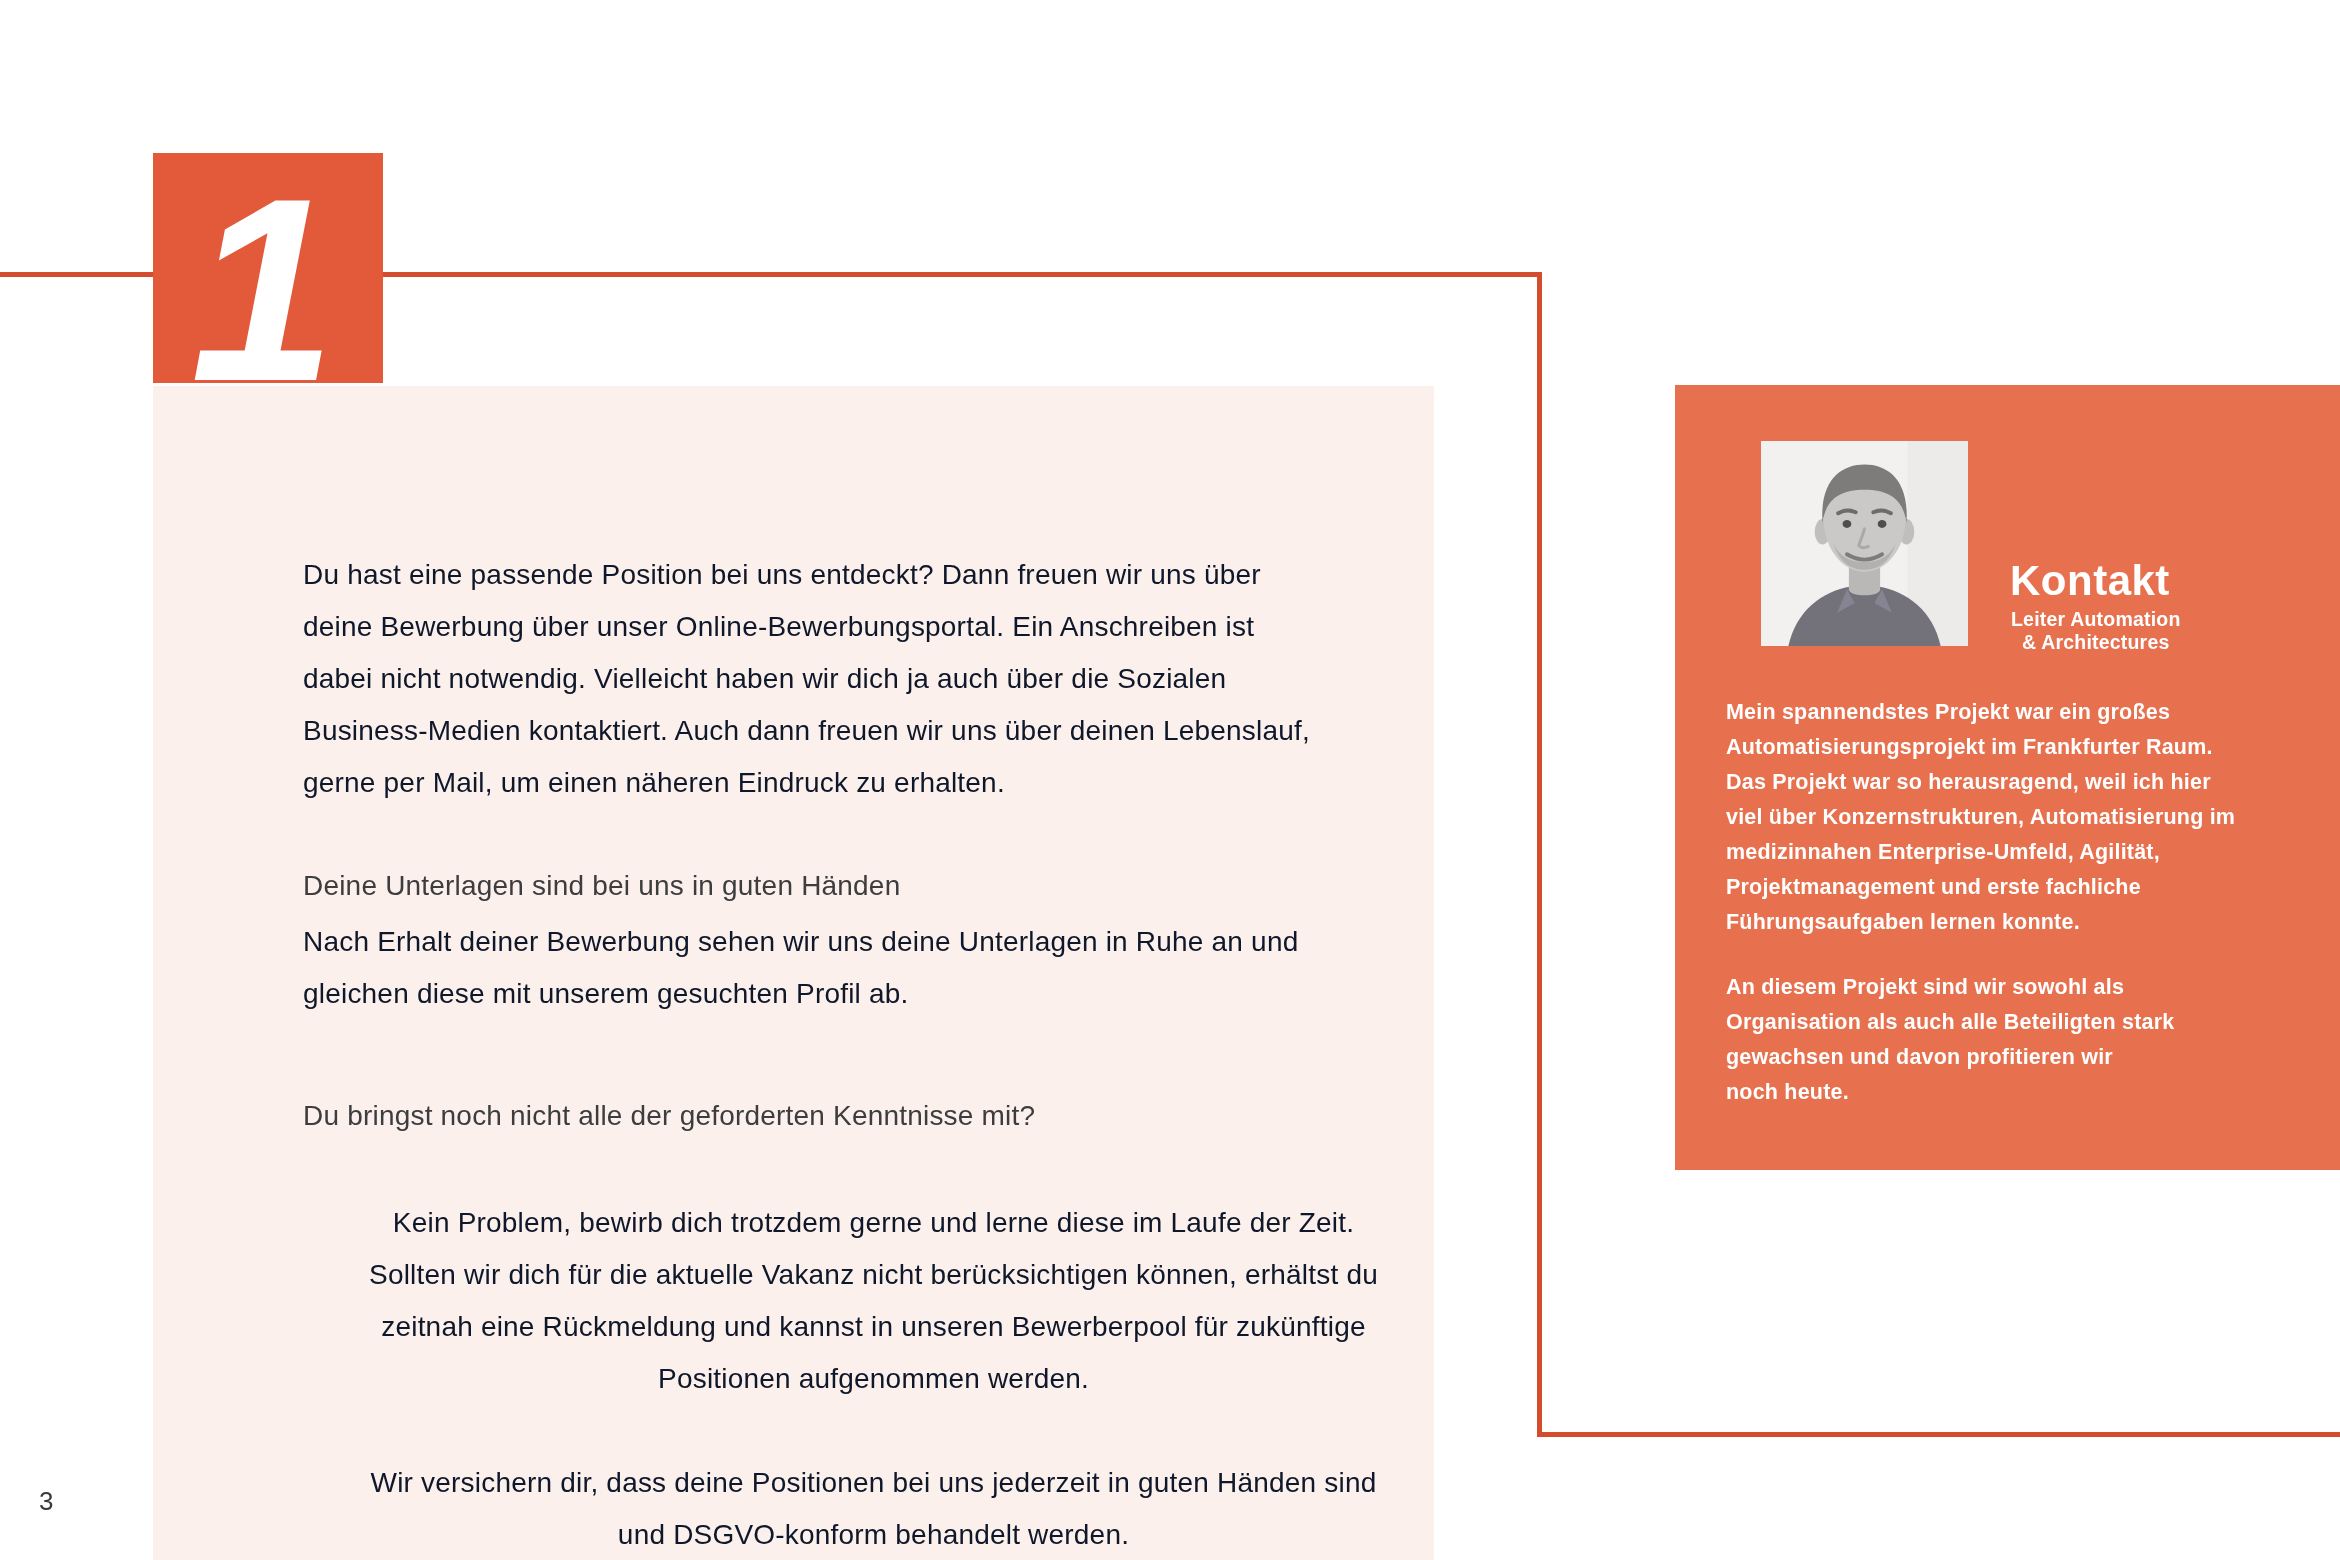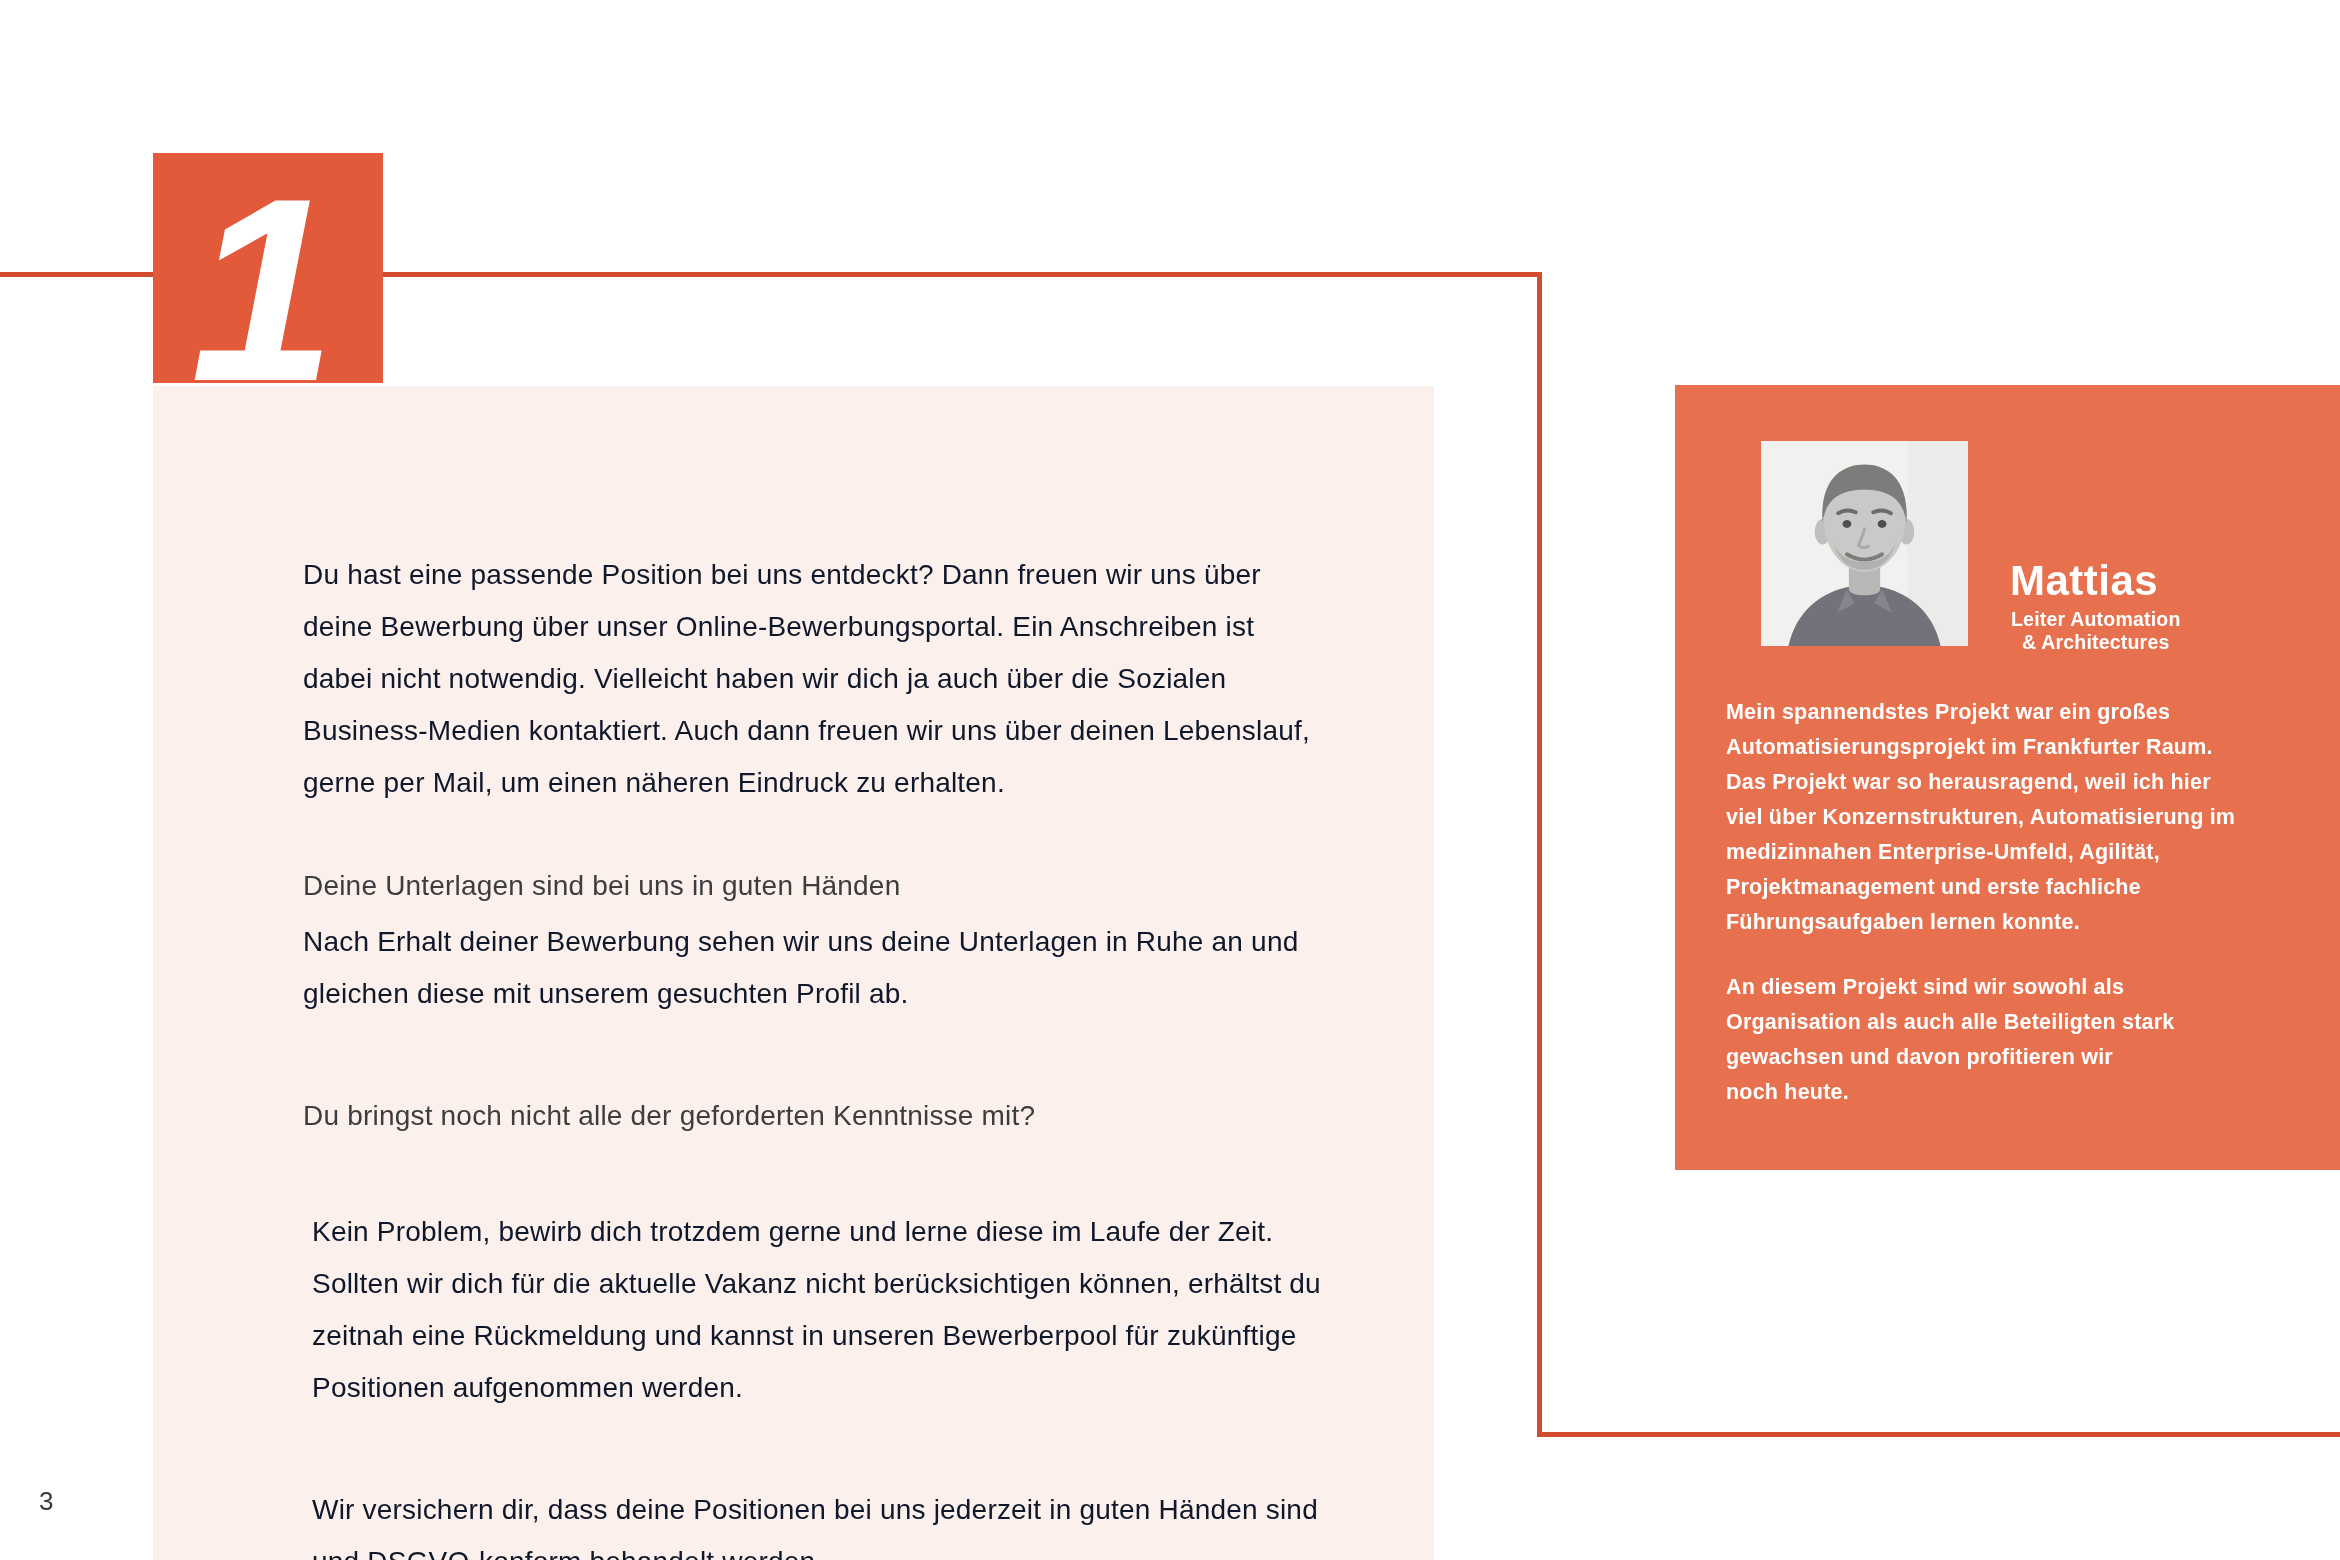--- a/index.html
+++ b/index.html
@@ -36,21 +36,21 @@
   }
   .intro{top:549px;}
   .sec-heading{
     position:absolute;left:303px;margin:0;z-index:3;
     font-size:28px;line-height:52px;font-weight:normal;color:#3d3d3f;letter-spacing:0.2px;
   }
   .sec1-heading{top:860px;}
   .sec1-body{top:916px;}
   .sec2-heading{top:1090px;}
   .sec2-body{top:1145px;}
-  .sec2-body p{margin:9px;white-space:pre-line;}
+  .sec2-body p{margin:0;white-space:pre-line;text-align:center;}
   .page-number{
     position:absolute;left:39px;top:1486px;font-size:26px;color:#3a3a3c;z-index:3;
   }
   
   .profile-card{
     position:absolute;left:1675px;top:385px;width:666px;height:785px;
     background:#e7714e;z-index:2;
   }
   .profile-photo{
     position:absolute;left:86px;top:56px;width:207px;height:205px;
@@ -138,21 +138,21 @@
         <path d="M115,73 Q124,69 133,74" stroke="#6e6c6a" stroke-width="4" fill="none" stroke-linecap="round"></path>
 
         <ellipse cx="88" cy="85" rx="4.5" ry="4" fill="#504e4c"></ellipse>
         <ellipse cx="124" cy="85" rx="4.5" ry="4" fill="#504e4c"></ellipse>
 
         <path d="M106,90 C104,98 101,104 100,107 Q104,111 110,108" stroke="#aaa9a7" stroke-width="3" fill="none" stroke-linecap="round"></path>
 
         <path d="M88,116 Q106,127 124,116" stroke="#7f7d7b" stroke-width="4" fill="none" stroke-linecap="round"></path>
       </svg>
     </div>
-    <h3 class="profile-name">Mattias</h3>
+    <h3 class="profile-name">Kontakt</h3>
     <p class="profile-role">Leiter Automation
 &amp; Architectures</p>
     <p class="profile-text profile-p1">Mein spannendstes Projekt war ein großes
 Automatisierungsprojekt im Frankfurter Raum.
 Das Projekt war so herausragend, weil ich hier
 viel über Konzernstrukturen, Automatisierung im
 medizinnahen Enterprise-Umfeld, Agilität,
 Projektmanagement und erste fachliche
 Führungsaufgaben lernen konnte.</p>
     <p class="profile-text profile-p2">An diesem Projekt sind wir sowohl als

